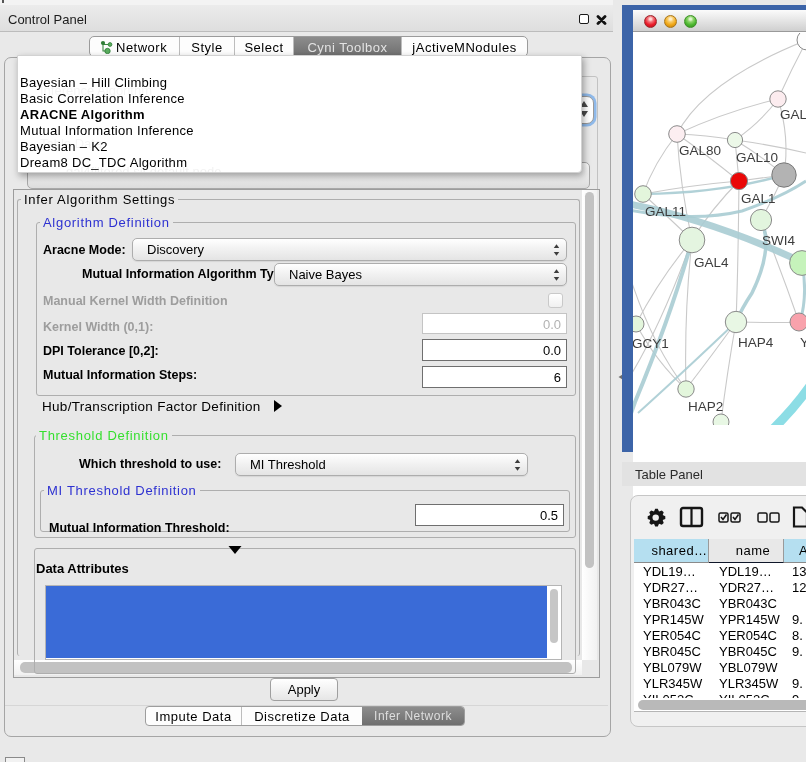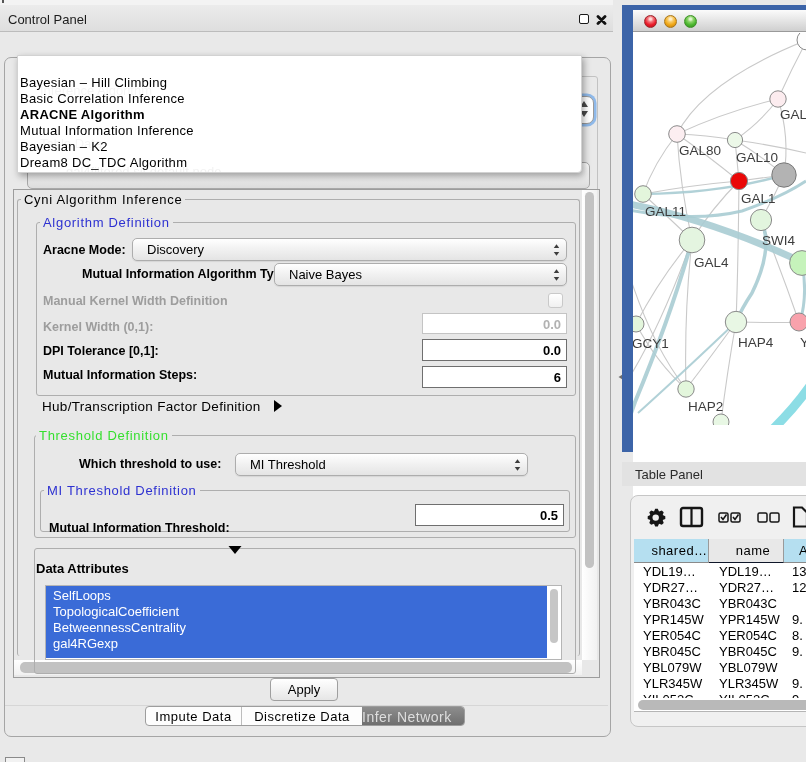--- a/index.html
+++ b/index.html
@@ -8,21 +8,21 @@
 #stage{position:relative;width:806px;height:762px;}
 .blbl{font-size:12.5px;font-weight:bold;color:#000;white-space:nowrap;}
 .dislbl{color:#9d9d9d;}
 .combo{position:absolute;border:1px solid #adadad;border-radius:5px;
  background:linear-gradient(#ffffff,#f2f2f2 45%,#e4e4e4);height:21px;
  box-shadow:0 1px 1px rgba(0,0,0,0.08);}
 .combo .ct{position:absolute;left:14px;top:3px;font-size:13px;color:#000;}
 .combo .ar{position:absolute;right:6px;top:3.5px;width:7px;height:14px;}
 .tf{position:absolute;background:#fff;border:1px solid #6f6f6f;
  font-size:13px;color:#000;text-align:right;}
-.tf .v{position:absolute;right:5px;top:3px;font-weight:bold;}
+.tf .v{position:absolute;right:5px;top:3px;}
 .grp{position:absolute;border:1px solid #aeaeae;border-radius:3px;}
 .gt{position:absolute;background:#e9e9e9;padding:0 3px;font-size:13px;letter-spacing:0.7px;white-space:nowrap;}
 </style>
 </head>
 <body>
 <div id="stage">
 
 <div class="abs" style="left:0;top:0;width:613px;height:762px;background:#e9e9e9;"></div>
 <div class="abs" style="left:0;top:0;width:613px;height:5px;background:#f3f3f3;"></div>
 <div class="abs" style="left:2px;top:0;width:2px;height:3px;background:#555;"></div>
@@ -37,31 +37,46 @@
 <div class="abs" style="left:4px;top:57px;width:605px;height:678px;background:#e9e9e9;border:1px solid #a5a5a5;border-radius:7px;"></div>
 
 <div class="abs" style="left:36px;top:76px;width:560px;height:114px;border:1px solid #c2c2c2;border-radius:3px;"></div>
 <div class="abs" style="left:540px;top:96px;width:52px;height:26px;border-radius:7px;box-shadow:0 0 0 2.5px #8fb9e9;background:#fff;border:1px solid #9a9a9a;"></div>
 <svg class="abs" style="left:578px;top:99px;" width="12" height="20" viewBox="0 0 12 20">
  <path d="M6 2 L10 8 L2 8 Z" fill="#4a4a4a"></path>
       <path d="M6 18 L10 12 L2 12 Z" fill="#4a4a4a"></path>
 </svg>
 <div class="abs" style="left:27px;top:162px;width:561px;height:25px;border:1px solid #a8a8a8;border-radius:5px;background:linear-gradient(#fdfdfd,#dcdcdc);"></div>
 
+<div class="abs" style="left:89px;top:36px;width:437px;height:19px;background:#fdfdfd;border:1px solid #9b9b9b;border-radius:5px;overflow:hidden;display:flex;letter-spacing:0.5px;">
+ <div style="width:89px;border-right:1px solid #bdbdbd;position:relative;">
+   <svg style="position:absolute;left:10px;top:2.5px;" width="13" height="14" viewBox="0 0 13 14">
+     <path d="M3 3.5 V11 H7 M3 4.5 H9.5" stroke="#3c8a43" stroke-width="1.1" fill="none"></path>
+     <circle cx="3" cy="3" r="2.1" fill="#2f7d36"></circle>
+     <circle cx="7.5" cy="11" r="2.7" fill="#5aad5f" stroke="#2f7d36" stroke-width="0.8"></circle>
+     <circle cx="10" cy="4.5" r="1.9" fill="#5aad5f" stroke="#2f7d36" stroke-width="0.8"></circle>
+   </svg>
+   <span style="position:absolute;left:26px;top:2.5px;font-size:13px;">Network</span>
+ </div>
+ <div style="width:54px;border-right:1px solid #bdbdbd;text-align:center;font-size:13px;padding-top:2.5px;">Style</div>
+ <div style="width:58px;border-right:1px solid #bdbdbd;text-align:center;font-size:13px;padding-top:2.5px;">Select</div>
+ <div style="width:107px;text-align:center;font-size:13px;padding-top:2.5px;background:linear-gradient(#8d8d8d,#6f6f6f);color:#e3e3e3;">Cyni Toolbox</div>
+ <div style="flex:1;text-align:center;font-size:13px;padding-top:2.5px;border-left:1px solid #bdbdbd;">jActiveMNodules</div>
+</div>
 
 <div class="abs" style="left:13px;top:189px;width:585px;height:487px;border:1px solid #9c9c9c;background:#e8e8e8;"></div>
 
 <div class="abs" style="left:582px;top:190px;width:15px;height:470px;background:linear-gradient(90deg,#ffffff,#f1f1f1);"></div>
 <div class="abs" style="left:584.5px;top:192px;width:9px;height:376px;background:#c2c2c2;border-radius:5px;"></div>
 
 <div class="abs" style="left:14px;top:660px;width:568px;height:15px;background:linear-gradient(#ffffff,#f1f1f1);"></div>
 <div class="abs" style="left:20px;top:662px;width:552px;height:10.5px;background:#c2c2c2;border-radius:5px;"></div>
 
 <div class="grp" style="left:17px;top:199px;width:561px;height:456px;border-bottom:none;"></div>
-<div class="gt" style="left:21px;top:192px;background:#e8e8e8;">Cyni Algorithm Inference</div>
+<div class="gt" style="left:21px;top:192px;background:#e8e8e8;">Infer Algorithm Settings</div>
 
 <div class="grp" style="left:36px;top:222px;width:538px;height:172px;"></div>
 <div class="gt" style="left:40px;top:215px;background:#e8e8e8;color:#2d31d1;">Algorithm Definition</div>
 
 <div class="blbl abs" style="left:43px;top:242.5px;">Aracne Mode:</div>
 <div class="combo" style="left:132px;top:238px;width:433px;">
  <span class="ct">Discovery</span>
  <svg class="ar" viewBox="0 0 9 17">
         <path d="M4.5 1 L8 6 L1 6 Z" fill="#3c3c3c"></path>
         <path d="M4.5 16 L8 11 L1 11 Z" fill="#3c3c3c"></path>
@@ -74,21 +89,21 @@
         <path d="M4.5 1 L8 6 L1 6 Z" fill="#3c3c3c"></path>
         <path d="M4.5 16 L8 11 L1 11 Z" fill="#3c3c3c"></path>
       </svg>
 </div>
 <div class="blbl abs dislbl" style="left:43px;top:293.5px;">Manual Kernel Width Definition</div>
 <div class="abs" style="left:548px;top:293px;width:13px;height:13px;border:1px solid #c9c9c9;border-radius:3px;background:linear-gradient(#ffffff,#f0f0f0);"></div>
 <div class="blbl abs dislbl" style="left:43px;top:319.5px;">Kernel Width (0,1):</div>
 <div class="tf" style="left:422px;top:313px;width:143px;height:19px;border:1px solid #c4c4c4;">
       <span class="v" style="color:#b2b2b2;">0.0</span>
     </div>
-<div class="blbl abs" style="left:43px;top:343.5px;">DPI Tolerance [0,1]:</div>
+<div class="blbl abs" style="left:43px;top:343.5px;">DPI Tolerance [0,2]:</div>
 <div class="tf" style="left:422px;top:339px;width:143px;height:20px;">
       <span class="v">0.0</span>
     </div>
 <div class="blbl abs" style="left:43px;top:367.5px;">Mutual Information Steps:</div>
 <div class="tf" style="left:422px;top:366px;width:143px;height:20px;">
       <span class="v">6</span>
     </div>
 
 <div class="abs" style="left:42px;top:398.5px;font-size:13.5px;letter-spacing:0.3px;">Hub/Transcription Factor Definition</div>
 <svg class="abs" style="left:272px;top:399px;" width="12" height="14" viewBox="0 0 12 14">
@@ -113,32 +128,31 @@
     </div>
 
 <div class="grp" style="left:34px;top:548px;width:540px;height:124px;"></div>
 <svg class="abs" style="left:227px;top:545px;" width="16" height="10" viewBox="0 0 15 10">
       <path d="M1 1 L14 1 L7.5 9 Z" fill="#000"></path>
     </svg>
 <div class="blbl abs" style="left:36px;top:560.5px;font-size:13px;">Data Attributes</div>
 
 <div class="abs" style="left:45px;top:585px;width:515px;height:73px;border:1px solid #b5b5b5;background:#fff;overflow:hidden;">
  <div style="position:absolute;left:0;top:0;width:501px;height:72px;background:#3a6bd7;"></div>
- <div style="position:absolute;left:7px;top:2px;font-size:13px;line-height:16px;color:#fff;">SelfLoops<br>TopologicalCoefficient<br>BetweennessCentrality<br>gal4RGexp</div>
  <div style="position:absolute;left:504px;top:3px;width:8px;height:54px;background:#c6c6c6;border-radius:4px;"></div>
 </div>
 
 <div class="abs" style="left:270px;top:678px;width:66px;height:18px;border:1px solid #9f9f9f;border-radius:4px;background:linear-gradient(#ffffff,#e6e6e6);text-align:center;font-size:13px;padding-top:3px;">Apply</div>
 
 <div class="abs" style="left:5px;top:705px;width:603px;height:1px;background:#d6d6d6;"></div>
 
 <div class="abs" style="left:145px;top:706px;width:318px;height:18px;background:#fdfdfd;border:1px solid #9d9d9d;border-radius:4px;overflow:hidden;display:flex;letter-spacing:0.5px;">
  <div style="width:95px;text-align:center;font-size:13px;padding-top:1.5px;border-right:1px solid #bdbdbd;">Impute Data</div>
  <div style="width:120px;text-align:center;font-size:13px;padding-top:1.5px;">Discretize Data</div>
- <div style="flex:1;text-align:left;font-size:14px;padding-top:1.5px;background:linear-gradient(#8d8d8d,#6f6f6f);color:#dedede;">Infer Network</div>
+ <div style="flex:1;text-align:center;font-size:12px;padding-top:1.5px;background:linear-gradient(#8d8d8d,#6f6f6f);color:#dedede;">Infer Network</div>
 </div>
 
 <div class="abs" style="left:5px;top:757px;width:18px;height:10px;border:1.5px solid #8a8a8a;background:#f2f2f2;"></div>
 
 <div class="abs" style="left:17px;top:55px;width:563px;height:116px;background:#ffffff;border:1px solid #d2d2d2;border-radius:0 0 4px 0;box-shadow:2px 3px 7px rgba(0,0,0,0.35);overflow:hidden;">
  <div style="position:absolute;left:22px;top:27px;font-size:13px;color:rgba(60,60,60,0.055);">Inference Algorithm</div>
  <div style="position:absolute;left:22px;top:80px;font-size:13px;color:rgba(60,60,60,0.055);">Table Data</div>
  <div style="position:absolute;left:48px;top:108px;font-size:13px;color:rgba(60,60,60,0.07);">gal4filtered.sif default node</div>
  <div style="position:absolute;left:2px;top:19px;font-size:13px;line-height:16px;letter-spacing:0.3px;color:#000;">
   Bayesian – Hill Climbing<br>

